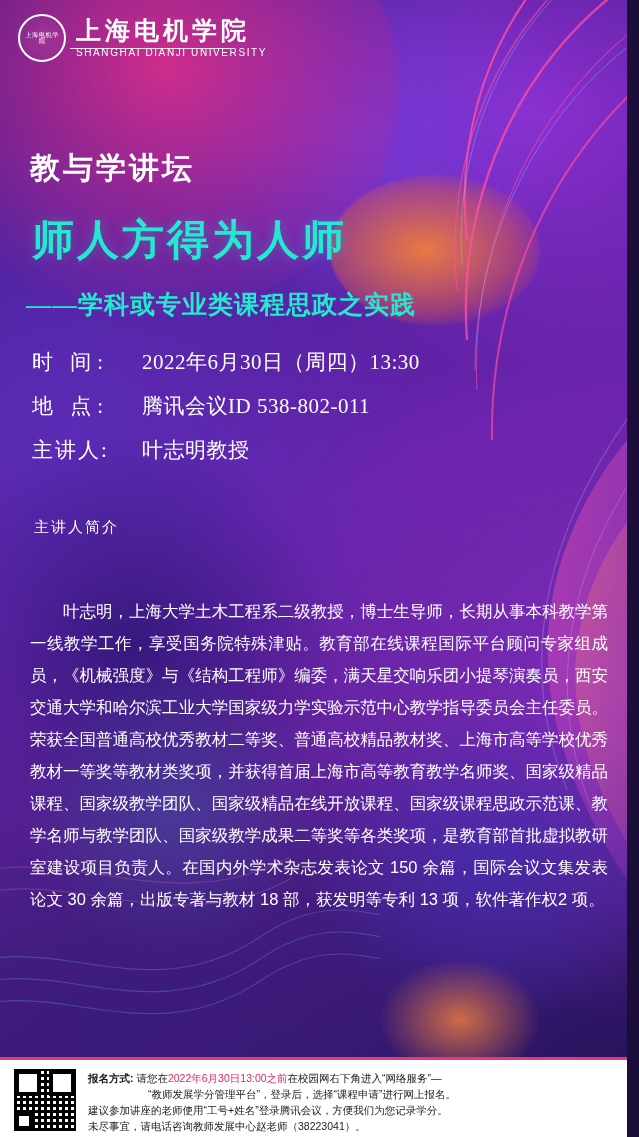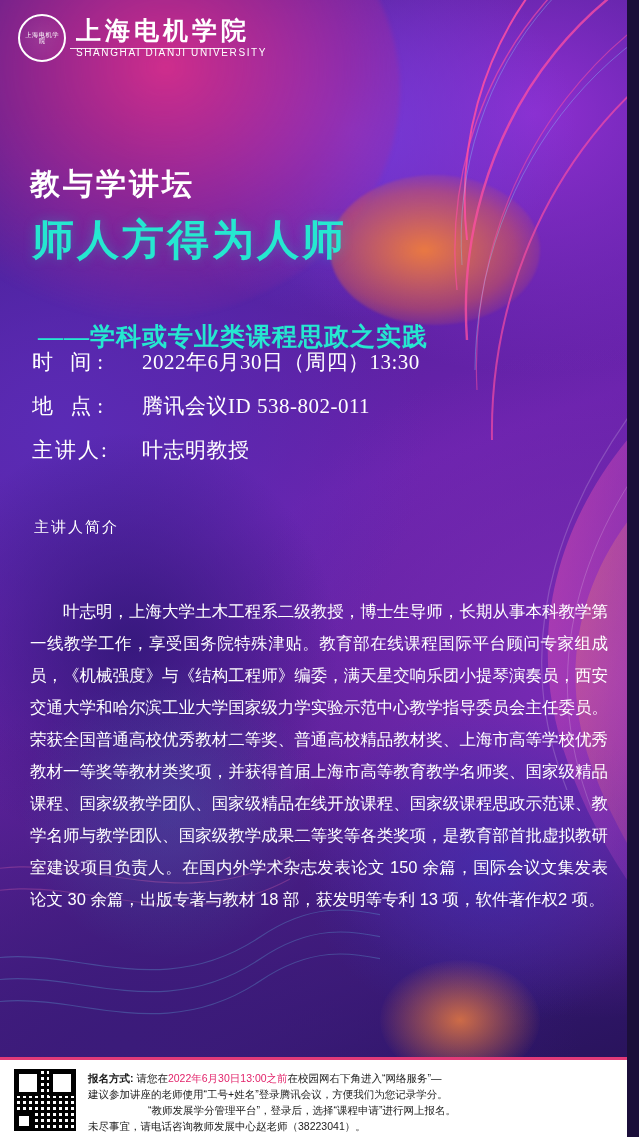--- a/index.html
+++ b/index.html
@@ -97,38 +97,37 @@
   }
   .logo-en {
     font-size: 10px; letter-spacing: 1.6px; margin-top: 3px;
     font-family: "Liberation Sans", sans-serif;
   }
   .logo-rule {
     position: absolute; left: 70px; top: 48px; width: 160px; height: 1px;
     background: rgba(255,255,255,.85);
   }
   .forum-label {
-    position: absolute; left: 30px; top: 164px;
+    position: absolute; left: 30px; top: 148px;
     color: #ffffff; font-size: 30px; font-weight: 700; letter-spacing: 3px;
     font-family: "Liberation Serif", serif;
     text-align: right;
   }
   .main-title {
     position: absolute; left: 32px; top: 212px;
     font-size: 42px; font-weight: 700; letter-spacing: 3px;
     color: #25e8d0;
     font-family: "Liberation Serif", serif;
     text-shadow: 0 0 12px rgba(20,220,200,.35);
   }
   .subtitle {
-    position: absolute; left: 38px; top: 288px;
+    position: absolute; left: 26px; top: 288px;
     font-size: 25px; font-weight: 700; letter-spacing: 1px;
     color: #25e8d0;
     font-family: "Liberation Serif", serif;
-    margin-top: 32px;
   }
 
   
   .meta { position: absolute; left: 32px; top: 348px; width: 560px; color: #fff; }
   .meta-row {
     display: flex; align-items: center;
     font-size: 21px; margin-bottom: 16px; letter-spacing: .5px;
     font-family: Liberation Serif, serif;
   }
   .meta-key { width: 110px; flex: none; letter-spacing: 6px; }
@@ -290,19 +289,19 @@
 
   <div class="footer">
     <div class="qr">
         <i></i>
       </div>
     <div class="footer-text">
       <div class="f-line">
         <span class="lbl">报名方式:</span>
         <span>请您在</span><span class="hl">2022年6月30日13:00之前</span><span>在校园网右下角进入“网络服务”—</span>
       </div>
+      <div class="f-line indent">“教师发展学分管理平台”，登录后，选择“课程申请”进行网上报名。</div>
       <div class="f-line">建议参加讲座的老师使用“工号+姓名”登录腾讯会议，方便我们为您记录学分。</div>
-      <div class="f-line indent">“教师发展学分管理平台”，登录后，选择“课程申请”进行网上报名。</div>
       <div class="f-line">未尽事宜，请电话咨询教师发展中心赵老师（38223041）。</div>
     </div>
   </div>
 
 </div>
 
 </body></html>

